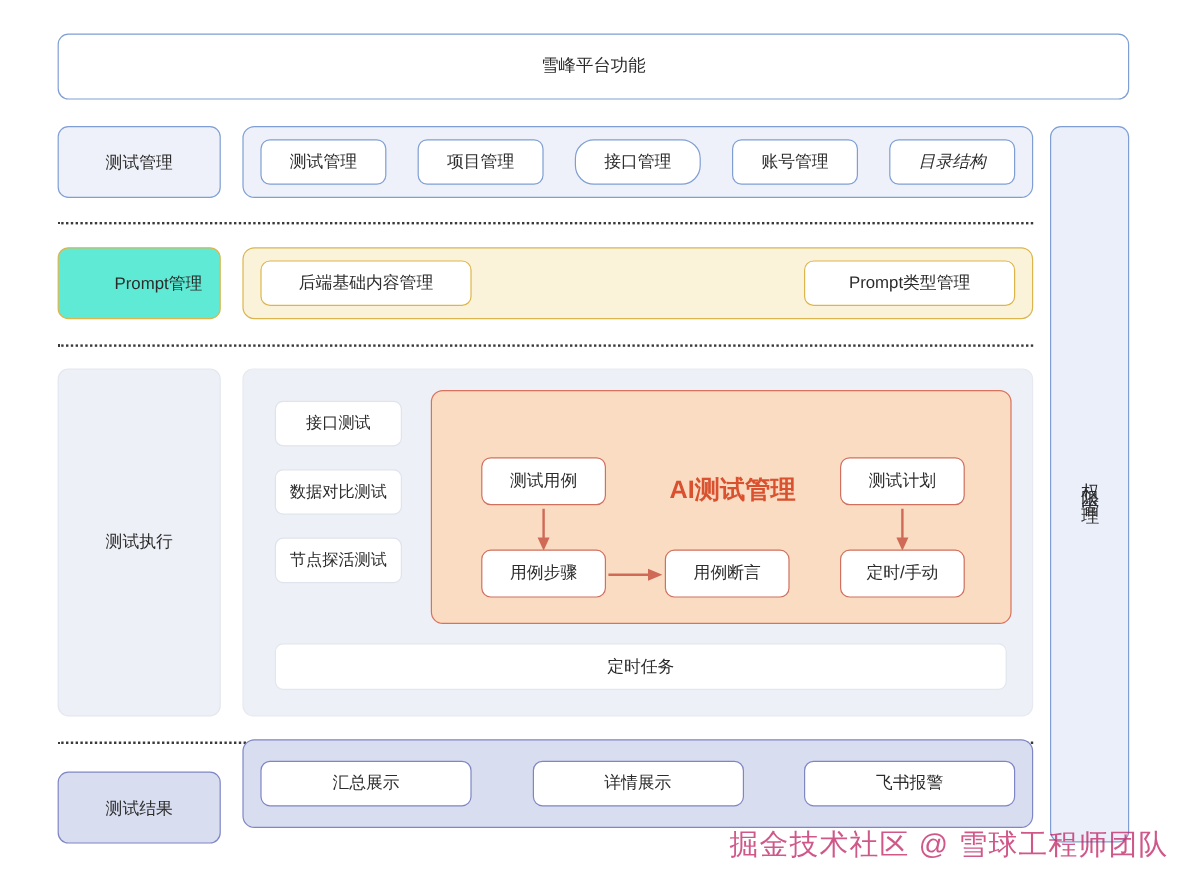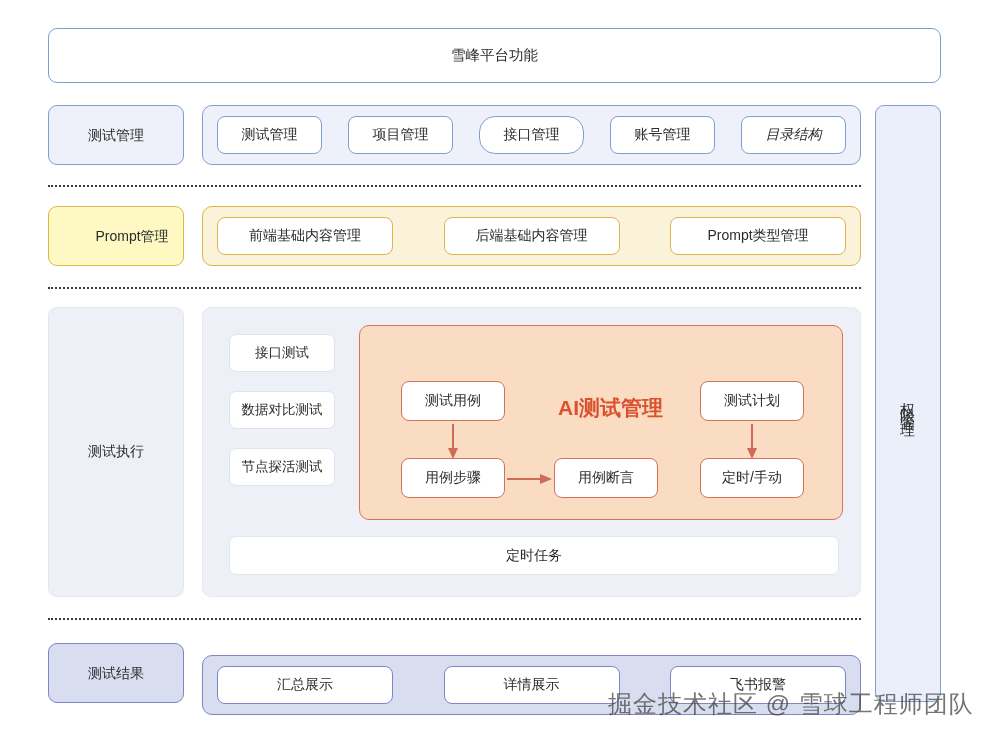--- a/index.html
+++ b/index.html
@@ -49,21 +49,21 @@
     position: absolute;
     left: 48px;
     border-radius: 9px;
     font-size: 14px;
   }
   .rowlabel.blue {
     background: #eef1f9;
     border: 1.4px solid #7f9fd4;
   }
   .rowlabel.gold {
-    background: #fef9c3;
+    background: #5eead4;
     border: 1.4px solid #dfb košik;
     padding-left: 32px;
   }
   .rowlabel.gold {
     border: 1.4px solid #ddb martin;
   }
   
   .rowlabel.gold {
     border: 1.4px solid #dcb64c;
   }
@@ -240,21 +240,21 @@
     height: 0;
     border-top: 2.2px dotted #3a3a3a;
   }
 
   
   .watermark {
     position: absolute;
     left: 608px;
     top: 688px;
     font-size: 24px;
-    color: #404040;
+    color: #be185d;
     opacity: 0.72;
     white-space: nowrap;
     letter-spacing: 1px;
   }
 </style>
 </head>
 <body>
 
 <div class="canvas">
 
@@ -282,23 +282,20 @@
       <span>目录结构</span>
     </div>
   </div>
 
   <div class="divider" style="top:185px;"></div>
 
   <div class="box rowlabel gold" style="top:206px; width:136px; height:60px;">
     <span>Prompt管理</span>
   </div>
   <div class="rowgroup gold" style="left:202px; top:206px; width:659px; height:60px; padding:0 14px; justify-content:space-between;">
-    <div class="chip gold" style="width:176px;">
-      <span>前端基础内容管理</span>
-    </div>
     <div class="chip gold" style="width:176px;">
       <span>后端基础内容管理</span>
     </div>
     <div class="chip gold" style="width:176px;">
       <span>Prompt类型管理</span>
     </div>
   </div>
 
   <div class="divider" style="top:287px;"></div>
 
@@ -363,21 +360,21 @@
     <div class="task-bar">
       <span>定时任务</span>
     </div>
   </div>
 
   <div class="divider" style="top:618px;"></div>
 
   <div class="box rowlabel violet" style="top:643px; width:136px; height:60px;">
     <span>测试结果</span>
   </div>
-  <div class="rowgroup violet" style="left:202px; top:655px; width:659px; height:60px; padding:0 14px; justify-content:space-between;">
+  <div class="rowgroup violet" style="left:202px; top:616px; width:659px; height:74px; padding:0 14px; justify-content:space-between;">
     <div class="chip violet" style="width:176px;">
       <span>汇总展示</span>
     </div>
     <div class="chip violet" style="width:176px;">
       <span>详情展示</span>
     </div>
     <div class="chip violet" style="width:176px;">
       <span>飞书报警</span>
     </div>
   </div>

